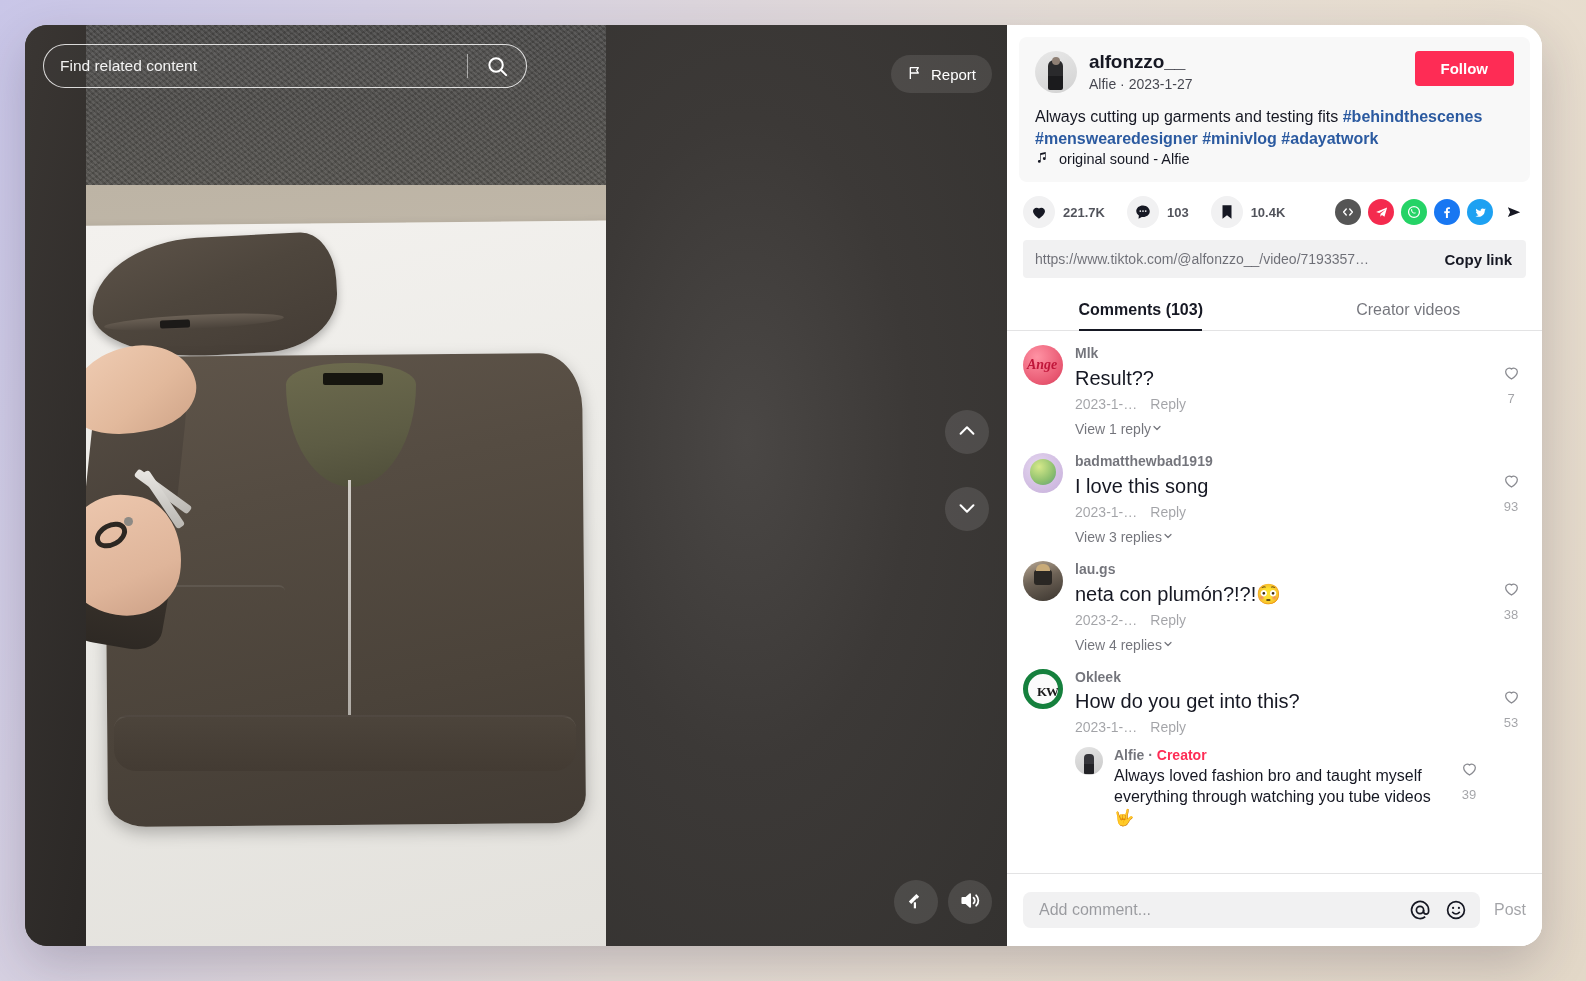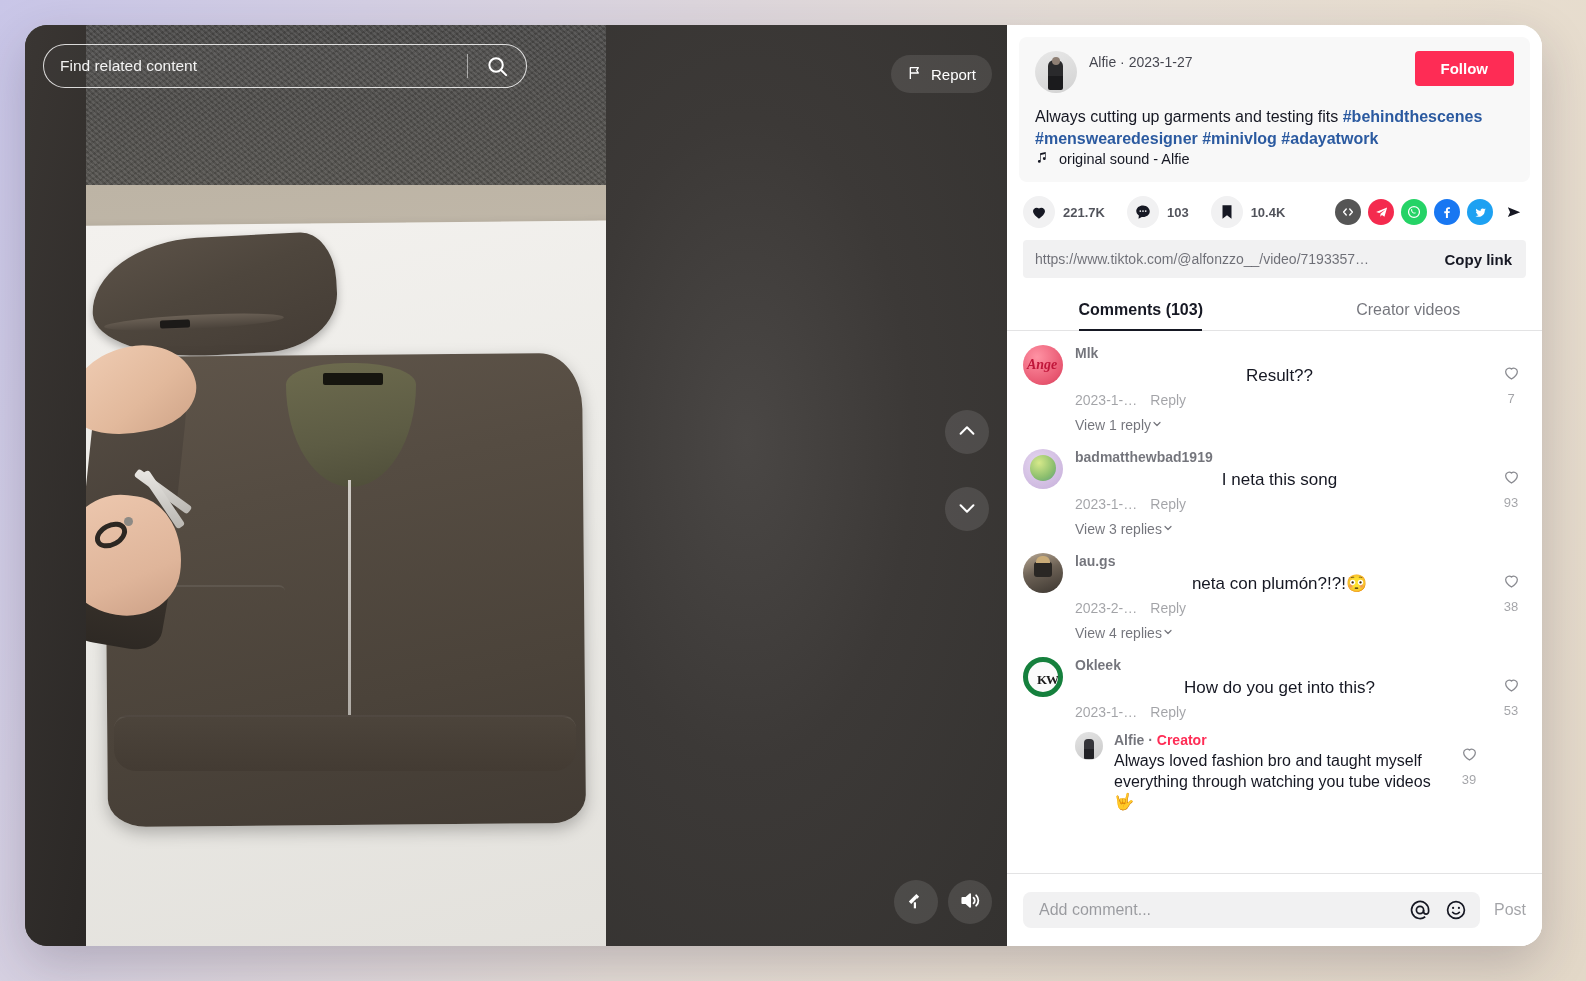--- a/index.html
+++ b/index.html
@@ -365,23 +365,22 @@
   .comment-avatar {
     width: 40px; height: 40px; border-radius: 50%;
     flex: none; overflow: hidden; position: relative;
   }
   .comment-main { flex: 1; min-width: 0; }
   .comment-author {
     font-size: 14px; font-weight: 700; color: #16182399;
     line-height: 1.2;
   }
   .comment-text {
-    font-size: 17px; color: #161823; margin-top: 3px; line-height: 1.3;
+    font-size: 20px; color: #161823; margin-top: 3px; line-height: 1.3;
     word-break: break-word;
-    text-align: center;
   }
   .comment-meta {
     margin-top: 5px; font-size: 14px; color: #16182366;
     display: flex; gap: 13px;
   }
   .comment-reply { cursor: pointer; }
   .view-replies {
     margin-top: 9px; font-size: 14px; color: #16182399;
     display: flex; align-items: center; cursor: pointer;
   }
@@ -521,20 +520,21 @@
       </button>
     </div>
   </div>
 
   <div id="info-panel">
 
     <div id="author-card">
       <div id="author-row">
         <div id="author-avatar"></div>
         <div id="author-names">
+          <div id="author-username">alfonzzo__</div>
           <div id="author-subline">Alfie · 2023-1-27</div>
         </div>
         <button id="follow-button">Follow</button>
       </div>
 
       <div id="video-caption">
         <span>Always cutting up garments and testing fits </span><span class="hashtag">#behindthescenes</span>
         <span class="hashtag">#menswearedesigner</span>
         <span class="hashtag">#minivlog</span>
         <span class="hashtag">#adayatwork</span>
@@ -656,21 +656,21 @@
           <span class="comment-like-count">7</span>
         </div>
       </div>
 
       <div class="comment">
         <div class="comment-avatar" style="background:radial-gradient(circle at 40% 35%,#e6d7f0,#cdb8df 75%,#b9a3d0)">
           <span style="position:absolute;left:7px;top:6px;width:26px;height:26px;border-radius:50%;background:radial-gradient(circle at 35% 30%,#d6e98a,#8dbf6e 60%,#5c9d7e);"></span>
         </div>
         <div class="comment-main">
           <div class="comment-author">badmatthewbad1919</div>
-          <div class="comment-text">I neta this song</div>
+          <div class="comment-text">I love this song</div>
           <div class="comment-meta">
             <span>2023-1-…</span>
             <span class="comment-reply">Reply</span>
           </div>
           <div class="view-replies">
             <span>View 3 replies</span>
             <span>
               <svg width="12" height="12" viewBox="0 0 24 24" fill="none" stroke="#16182399" stroke-width="2.4" stroke-linecap="round" stroke-linejoin="round">
                   <polyline points="6 9 12 15 18 9"></polyline>
                 </svg>

